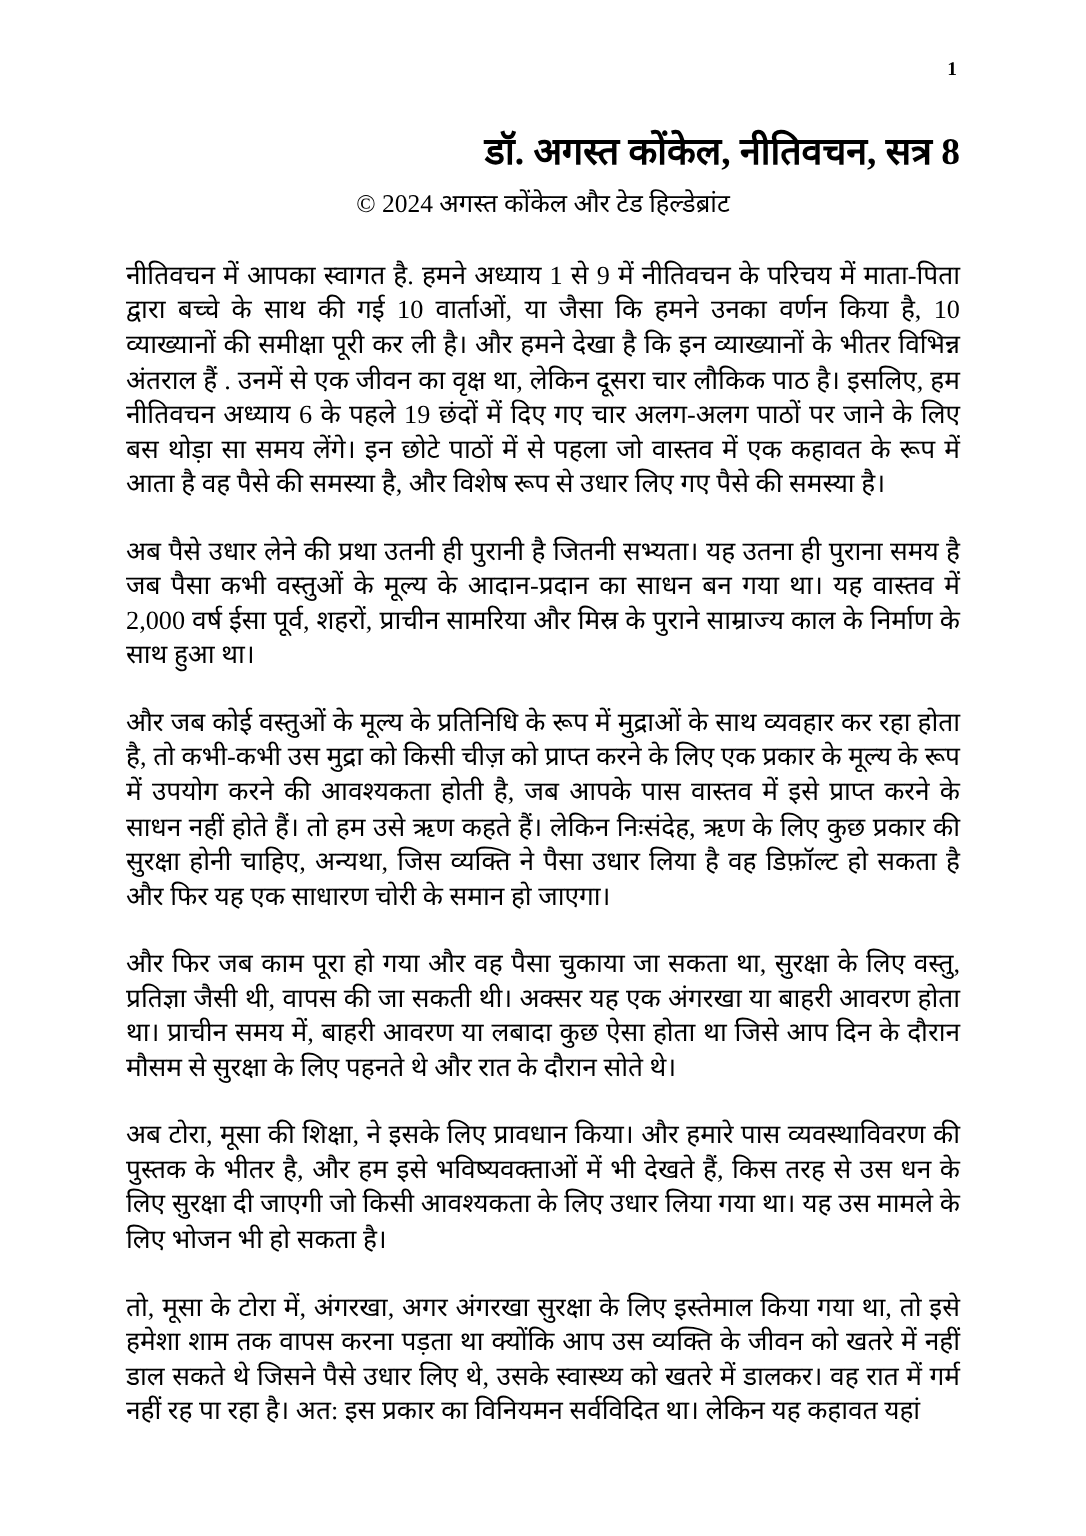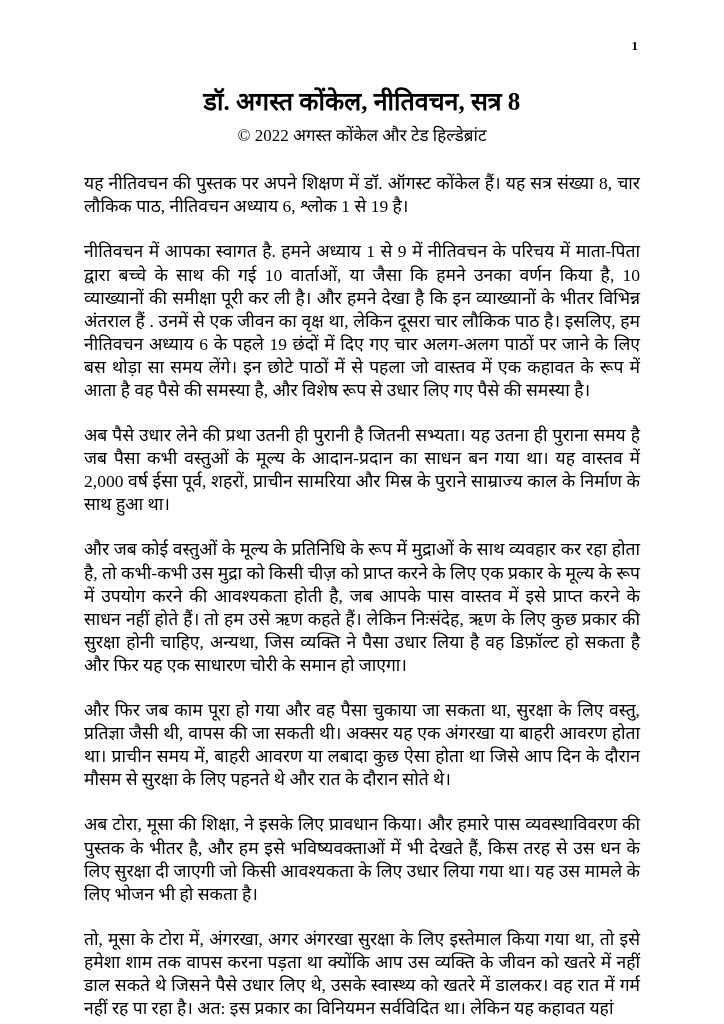--- a/index.html
+++ b/index.html
@@ -22,21 +22,21 @@
   .page-number {
     position: absolute;
     top: 38px;
     right: 86px;
     font-size: 13px;
     font-weight: bold;
     color: #000000;
   }
   .doc-title {
     margin: 48px 0 6px 0;
-    text-align: center;
+    text-align: right;
     font-size: 25px;
     font-weight: bold;
     line-height: 1.25;
   }
   .doc-copyright {
     margin: 0 0 26px 0;
     text-align: center;
     font-size: 17px;
     font-weight: normal;
   }
@@ -53,24 +53,23 @@
 </style>
 </head>
 <body>
 
 <div class="page">
 
   <div class="page-number">1</div>
 
   <h1 class="doc-title">डॉ. अगस्त कोंकेल, नीतिवचन, सत्र 8</h1>
 
-  <div class="doc-copyright">© 2022 अगस्त कोंकेल और टेड हिल्डेब्रांट</div>
+  <div class="doc-copyright">© 2024 अगस्त कोंकेल और टेड हिल्डेब्रांट</div>
 
   <div class="doc-body">
-    <p>यह नीतिवचन की पुस्तक पर अपने शिक्षण में डॉ. ऑगस्ट कोंकेल हैं। यह सत्र संख्या 8, चार लौकिक पाठ, नीतिवचन अध्याय 6, श्लोक 1 से 19 है।</p>
     <p>नीतिवचन में आपका स्वागत है. हमने अध्याय 1 से 9 में नीतिवचन के परिचय में माता-पिता द्वारा बच्चे के साथ की गई 10 वार्ताओं, या जैसा कि हमने उनका वर्णन किया है, 10 व्याख्यानों की समीक्षा पूरी कर ली है। और हमने देखा है कि इन व्याख्यानों के भीतर विभिन्न अंतराल हैं . उनमें से एक जीवन का वृक्ष था, लेकिन दूसरा चार लौकिक पाठ है। इसलिए, हम नीतिवचन अध्याय 6 के पहले 19 छंदों में दिए गए चार अलग-अलग पाठों पर जाने के लिए बस थोड़ा सा समय लेंगे। इन छोटे पाठों में से पहला जो वास्तव में एक कहावत के रूप में आता है वह पैसे की समस्या है, और विशेष रूप से उधार लिए गए पैसे की समस्या है।</p>
     <p>अब पैसे उधार लेने की प्रथा उतनी ही पुरानी है जितनी सभ्यता। यह उतना ही पुराना समय है जब पैसा कभी वस्तुओं के मूल्य के आदान-प्रदान का साधन बन गया था। यह वास्तव में 2,000 वर्ष ईसा पूर्व, शहरों, प्राचीन सामरिया और मिस्र के पुराने साम्राज्य काल के निर्माण के साथ हुआ था।</p>
     <p>और जब कोई वस्तुओं के मूल्य के प्रतिनिधि के रूप में मुद्राओं के साथ व्यवहार कर रहा होता है, तो कभी-कभी उस मुद्रा को किसी चीज़ को प्राप्त करने के लिए एक प्रकार के मूल्य के रूप में उपयोग करने की आवश्यकता होती है, जब आपके पास वास्तव में इसे प्राप्त करने के साधन नहीं होते हैं। तो हम उसे ऋण कहते हैं। लेकिन निःसंदेह, ऋण के लिए कुछ प्रकार की सुरक्षा होनी चाहिए, अन्यथा, जिस व्यक्ति ने पैसा उधार लिया है वह डिफ़ॉल्ट हो सकता है और फिर यह एक साधारण चोरी के समान हो जाएगा।</p>
     <p>और फिर जब काम पूरा हो गया और वह पैसा चुकाया जा सकता था, सुरक्षा के लिए वस्तु, प्रतिज्ञा जैसी थी, वापस की जा सकती थी। अक्सर यह एक अंगरखा या बाहरी आवरण होता था। प्राचीन समय में, बाहरी आवरण या लबादा कुछ ऐसा होता था जिसे आप दिन के दौरान मौसम से सुरक्षा के लिए पहनते थे और रात के दौरान सोते थे।</p>
     <p>अब टोरा, मूसा की शिक्षा, ने इसके लिए प्रावधान किया। और हमारे पास व्यवस्थाविवरण की पुस्तक के भीतर है, और हम इसे भविष्यवक्ताओं में भी देखते हैं, किस तरह से उस धन के लिए सुरक्षा दी जाएगी जो किसी आवश्यकता के लिए उधार लिया गया था। यह उस मामले के लिए भोजन भी हो सकता है।</p>
     <p>तो, मूसा के टोरा में, अंगरखा, अगर अंगरखा सुरक्षा के लिए इस्तेमाल किया गया था, तो इसे हमेशा शाम तक वापस करना पड़ता था क्योंकि आप उस व्यक्ति के जीवन को खतरे में नहीं डाल सकते थे जिसने पैसे उधार लिए थे, उसके स्वास्थ्य को खतरे में डालकर। वह रात में गर्म नहीं रह पा रहा है। अत: इस प्रकार का विनियमन सर्वविदित था। लेकिन यह कहावत यहां</p>
   </div>
 
 </div>
 

